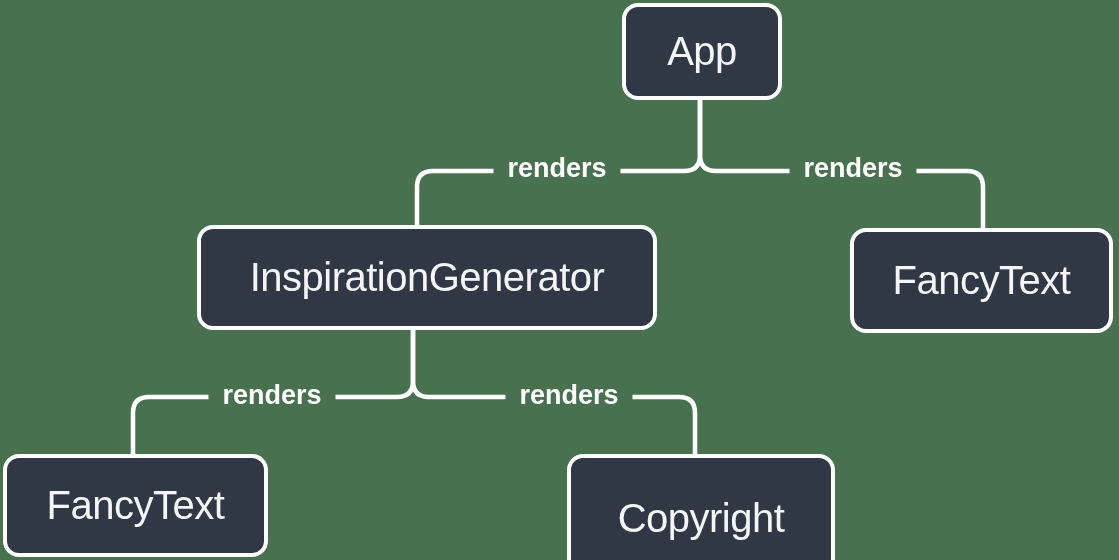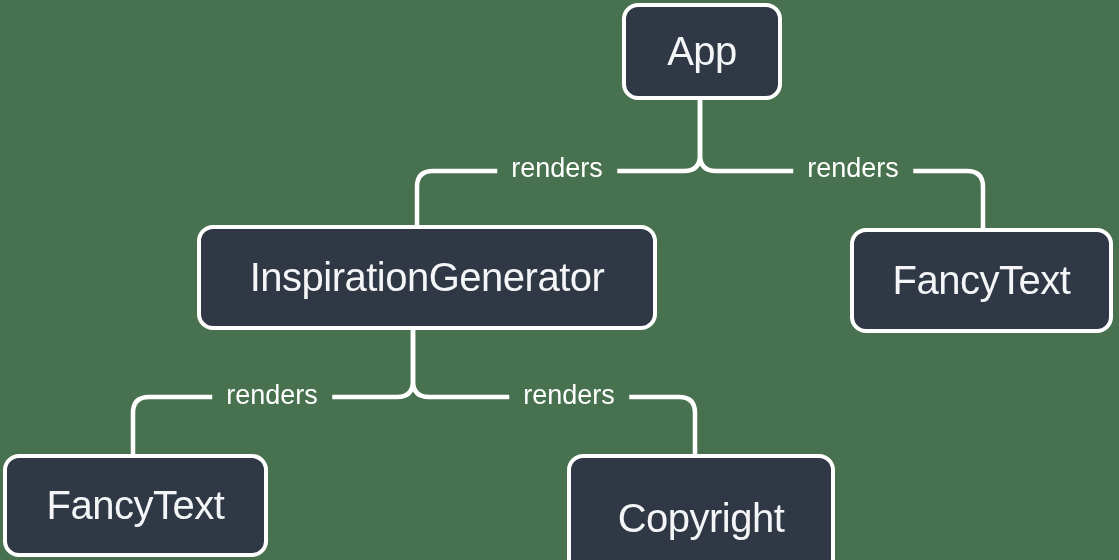--- a/index.html
+++ b/index.html
@@ -42,21 +42,21 @@
   .node-ig          { left: 197px; top: 225px; width: 460px; height: 105px; }
   .node-fancy-top   { left: 850px; top: 228px; width: 263px; height: 105px; }
   .node-fancy-bottom{ left: 3px;   top: 454px; width: 265px; height: 103px; }
   .node-copyright   { left: 567px; top: 454px; width: 268px; height: 129px; }
   .edge-label {
     position: absolute;
     transform: translate(-50%, -50%);
     background: #48724F;
     color: #ffffff;
     font-size: 27px;
-    font-weight: 400;
+    font-weight: 700;
     padding: 0 14px;
     line-height: 1.25;
     white-space: nowrap;
   }
   .edge-label-1 { left: 557px; top: 169px; }
   .edge-label-2 { left: 853px; top: 169px; }
   .edge-label-3 { left: 272px; top: 396px; }
   .edge-label-4 { left: 569px; top: 396px; }
 </style>
 </head>

